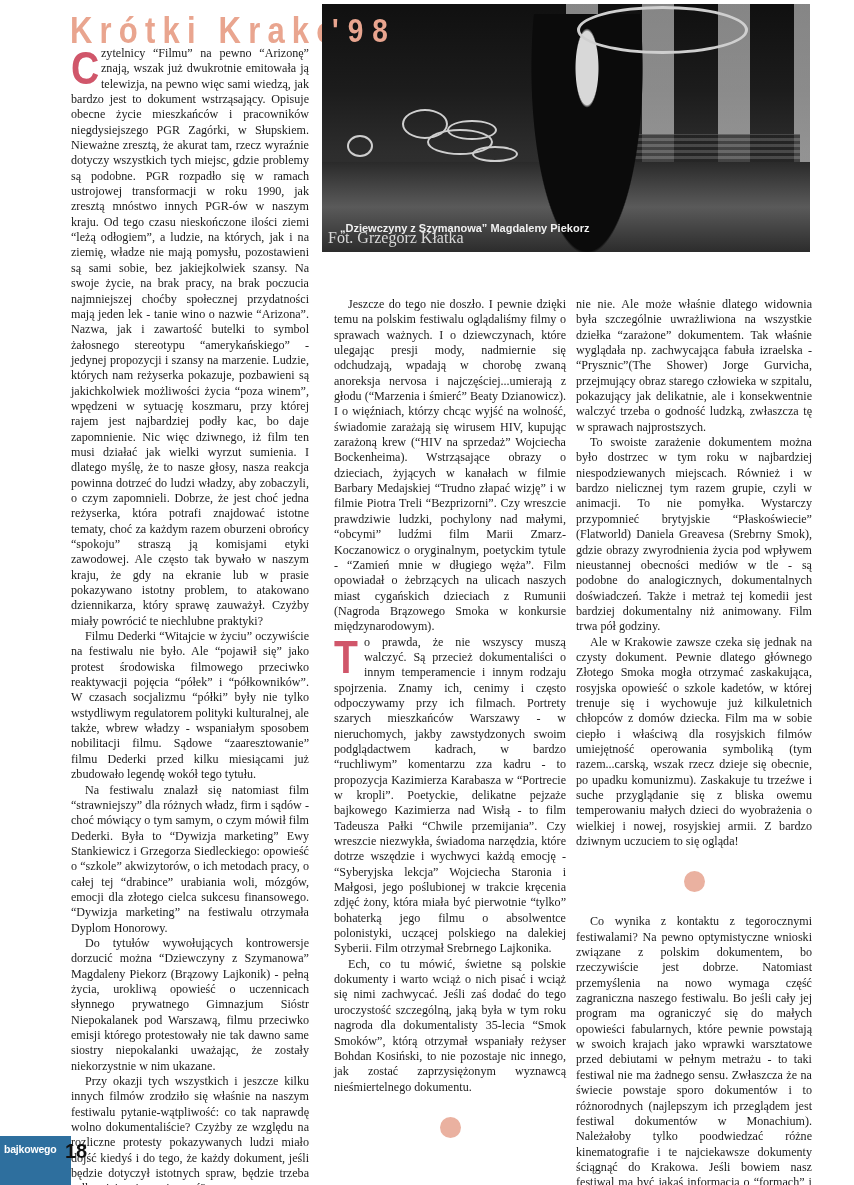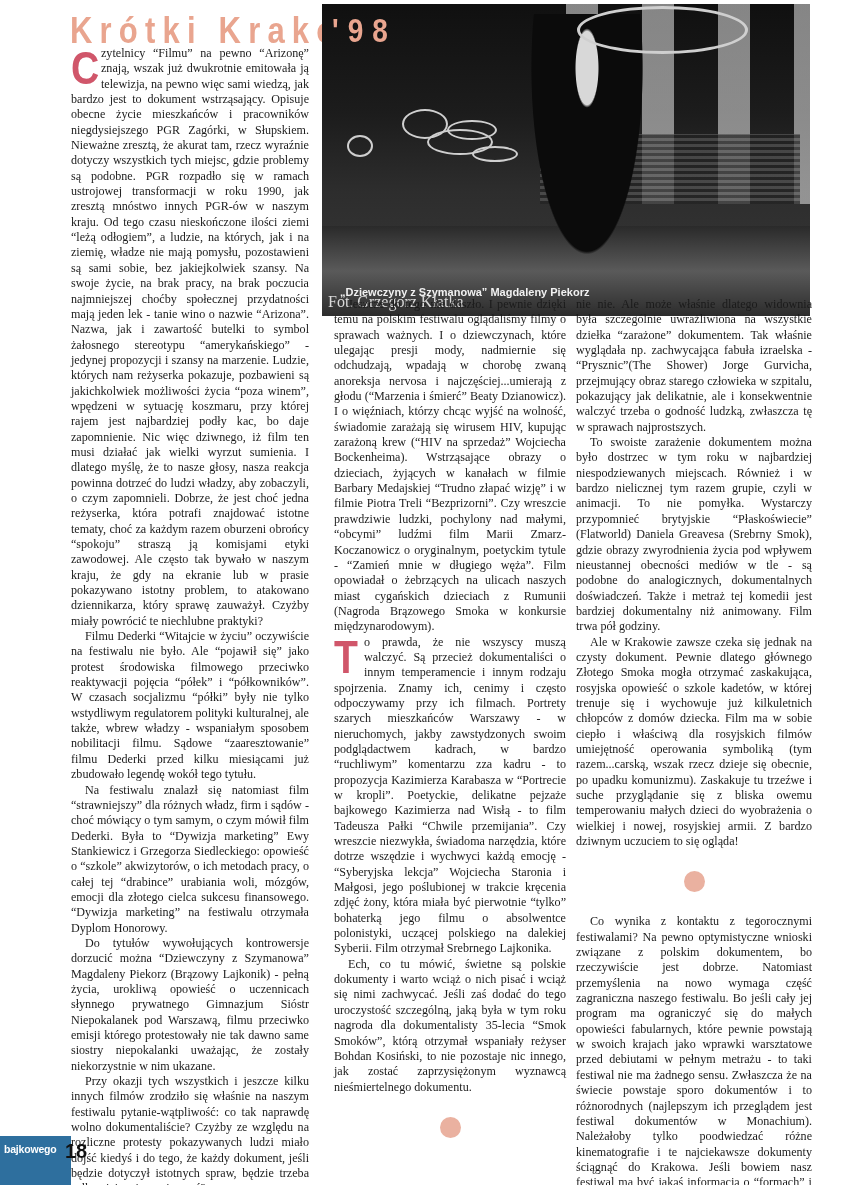--- a/index.html
+++ b/index.html
@@ -7,21 +7,21 @@
       width: 854px; height: 1185px; background: #ffffff; position: relative; overflow: hidden;
       font-family: "Liberation Serif", "DejaVu Serif", serif; color: #1b1b1b;
     }
     .title {
       position: absolute; left: 70px; top: 10px; width: 240px; height: 36px;
       font-family: "Liberation Sans", "DejaVu Sans", sans-serif; font-weight: 700;
       font-size: 31px; letter-spacing: 7.2px; color: #e9a58f; white-space: nowrap;
       transform: scaleY(1.18); transform-origin: top left; line-height: 36px;
     }
     .photo {
-      position: absolute; left: 322px; top: 4px; width: 488px; height: 312px;
+      position: absolute; left: 322px; top: 4px; width: 488px; height: 248px;
       background: linear-gradient(180deg, #101010 0%, #1c1c1c 35%, #2d2d2d 60%, #3a3a3a 100%);
       overflow: hidden;
       text-align: center;
     }
     .photo .windows {
       position: absolute; right: 0; top: 0; width: 270px; height: 200px;
       background:
         repeating-linear-gradient(90deg, transparent 0 26px, #e6e6e6 26px 58px, transparent 58px 76px);
       opacity: 0.55;
     }

